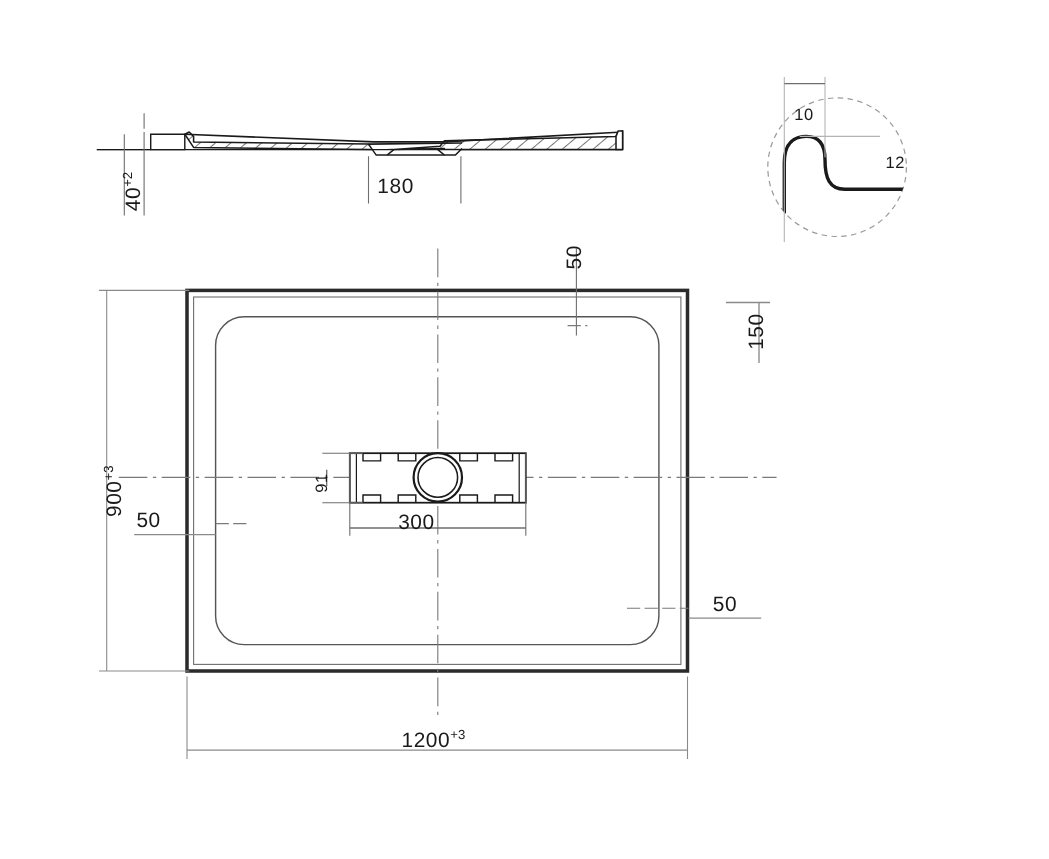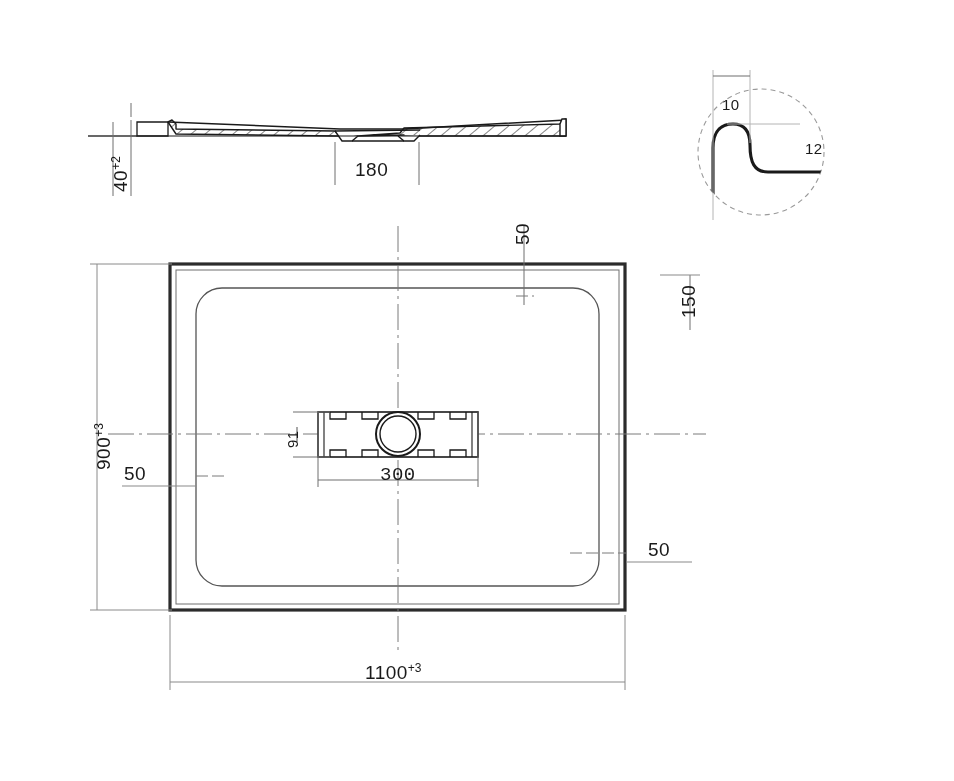--- a/index.html
+++ b/index.html
@@ -132,31 +132,31 @@
     <line x1="122" y1="486" x2="196" y2="486" stroke="#8a8a8a" stroke-width="1.2"></line>
     <line x1="196" y1="476" x2="226" y2="476" stroke="#7a7a7a" stroke-width="1" stroke-dasharray="12 4"></line>
 
     <line x1="626" y1="562" x2="692" y2="562" stroke="#8a8a8a" stroke-width="1.2"></line>
     <line x1="570" y1="553" x2="626" y2="553" stroke="#7a7a7a" stroke-width="1" stroke-dasharray="12 4"></line>
   </g>
 </svg>
 
 <div class="lbl rot" style="left:110px;top:192px;transform:rotate(-90deg);"><span>40</span><span class="sup">+2</span></div>
 
-<div class="lbl" style="left:355px;top:160px;">180</div>
+<div class="lbl" style="left:343px;top:160px;">180</div>
 
 <div class="lbl small" style="left:722px;top:72px;margin-top:25px;">10</div>
 
 <div class="lbl small" style="left:805px;top:141px;">12</div>
 
 <div class="lbl rot" style="left:93px;top:470px;transform:rotate(-90deg);"><span>900</span><span class="sup">+3</span></div>
 
-<div class="lbl" style="left:365px;top:662px;"><span>1100</span><span class="sup">+3</span></div>
+<div class="lbl" style="left:365px;top:662px;"><span>1200</span><span class="sup">+3</span></div>
 
-<div class="lbl" style="left:380px;top:466px;font-family:Liberation Mono, monospace;">300</div>
+<div class="lbl" style="left:362px;top:466px;">300</div>
 
 <div class="lbl rot small" style="left:285px;top:448px;transform:rotate(-90deg);">91</div>
 
 <div class="lbl rot" style="left:513px;top:245px;transform:rotate(-90deg);">50</div>
 
 <div class="lbl rot" style="left:679px;top:318px;transform:rotate(-90deg);">150</div>
 
 <div class="lbl" style="left:124px;top:464px;">50</div>
 
 <div class="lbl" style="left:648px;top:540px;">50</div>

